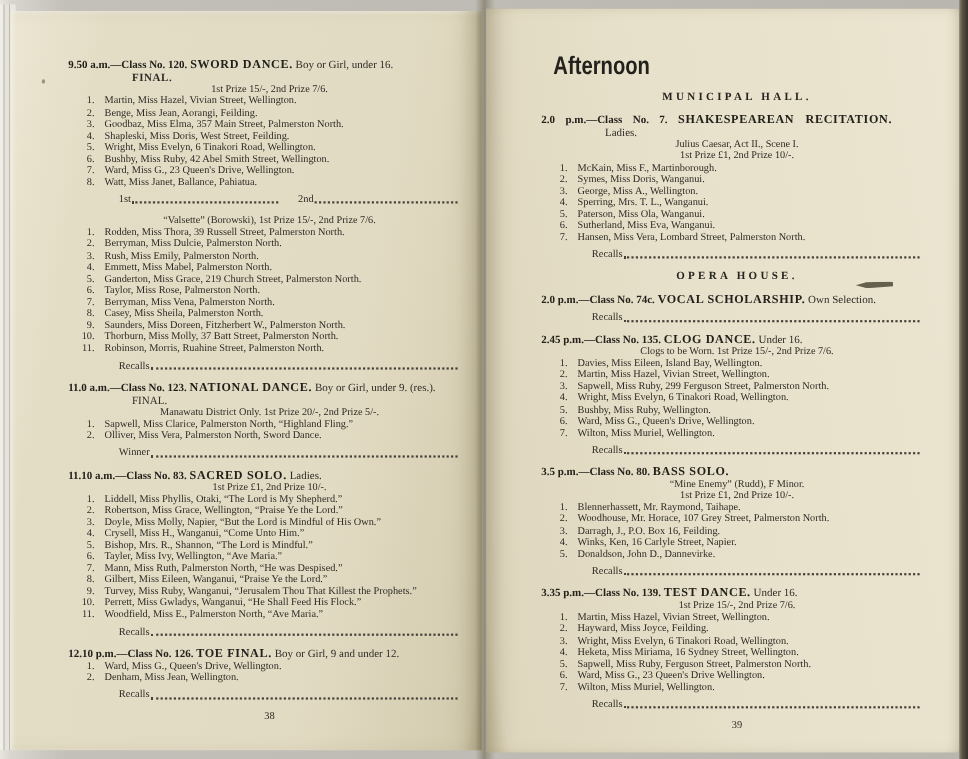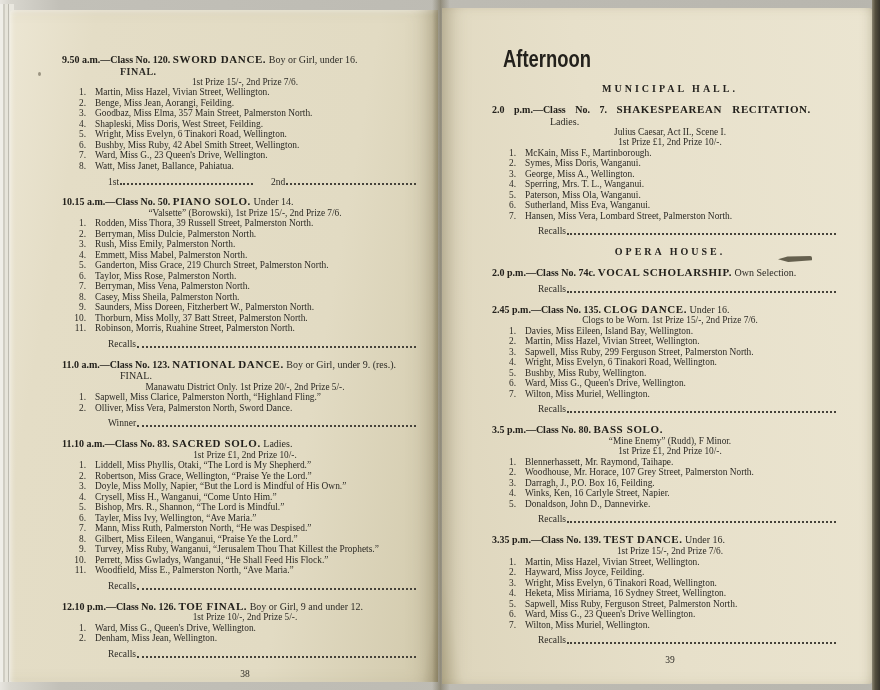--- a/index.html
+++ b/index.html
@@ -48,21 +48,21 @@
   .sec-head .time,.sec-head .label{font-weight:bold;color:#23211c;}
   .sec-head .title{font-weight:bold;font-size:11px;letter-spacing:.6px;color:#23211c;}
   .sec-head .qual{font-size:10px;}
   .sec-head.spread{word-spacing:7px;}
   .line2{margin-left:58px;font-size:10px;line-height:11px;}
   .line2.b{font-weight:bold;letter-spacing:.5px;}
   .center-line{text-align:center;font-size:9.3px;line-height:10.6px;}
   .entry{display:flex;font-size:9.4px;line-height:10.5px;}
   .entry .num{flex:none;width:24px;text-align:right;}
   .entry .etext{margin-left:9px;}
-  .footer-line{display:flex;margin:5px 8px 0 46px;font-size:9.5px;align-items:flex-start;}
+  .footer-line{display:flex;margin:5px 8px 0 46px;font-size:9.5px;align-items:center;}
   .footer-line .flabel{flex:none;}
   .leader{flex:1;border-bottom:2px dotted #45423a;margin:0 4px 2px 1px;height:7px;}
   .fgroup{display:flex;flex:1;align-items:flex-end;}
   .fgroup + .fgroup{margin-left:14px;}
   .pagenum{text-align:center;font-size:9.5px;margin-top:5px;}
 
   .smudge{position:absolute;left:336px;top:248px;width:34px;height:6px;background:#4d4937;
     clip-path:polygon(0 55%,28% 10%,100% 0,100% 70%,30% 100%);opacity:.85;border-radius:2px;}
   .speck{position:absolute;width:3px;height:4px;background:#7a7462;border-radius:50%;opacity:.7;}
 </style>
@@ -116,21 +116,20 @@
               <span class="flabel">1st</span>
               <span class="leader"></span>
             </span>
             <span class="fgroup">
               <span class="flabel">2nd</span>
               <span class="leader"></span>
             </span>
           </div>
         </section>
         <section class="section">
-          <div class="sec-head"><span class="time">10.15</span> <span class="label">a.m.—Class No. 50.</span>  <span class="title">PIANO SOLO.</span>  <span class="qual">Under 14.</span></div>
           <div class="center-line">“Valsette” (Borowski),  1st Prize 15/-, 2nd Prize 7/6.</div>
           <div class="entry">
             <span class="num">1.</span>
             <span class="etext">Rodden, Miss Thora, 39 Russell Street, Palmerston North.</span>
           </div>
           <div class="entry">
             <span class="num">2.</span>
             <span class="etext">Berryman, Miss Dulcie, Palmerston North.</span>
           </div>
           <div class="entry">
@@ -237,21 +236,20 @@
             <span class="num">11.</span>
             <span class="etext">Woodfield, Miss E., Palmerston North, “Ave Maria.”</span>
           </div>
           <div class="footer-line">
             <span class="flabel">Recalls</span>
             <span class="leader"></span>
           </div>
         </section>
         <section class="section">
           <div class="sec-head"><span class="time">12.10</span> <span class="label">p.m.—Class No. 126.</span>  <span class="title">TOE FINAL.</span>  <span class="qual">Boy or Girl, 9 and under 12.</span></div>
-          <div class="center-line">1st Prize 10/-, 2nd Prize 5/-.</div>
           <div class="entry">
             <span class="num">1.</span>
             <span class="etext">Ward, Miss G., Queen's Drive, Wellington.</span>
           </div>
           <div class="entry">
             <span class="num">2.</span>
             <span class="etext">Denham, Miss Jean, Wellington.</span>
           </div>
           <div class="footer-line">
             <span class="flabel">Recalls</span>

